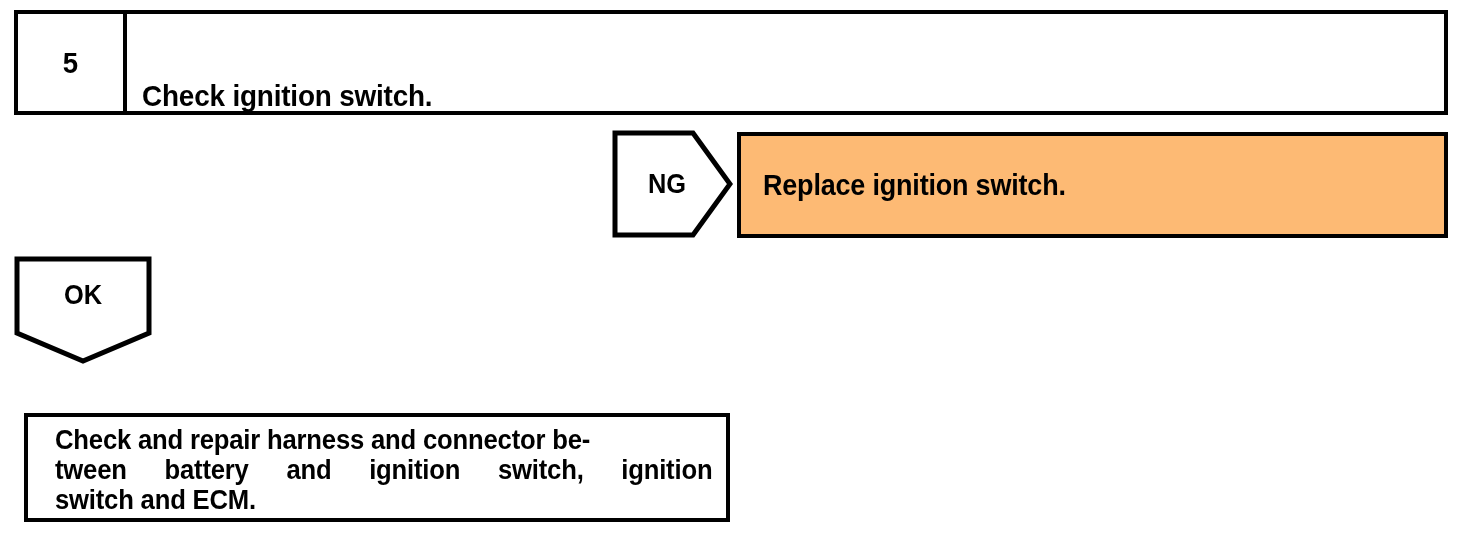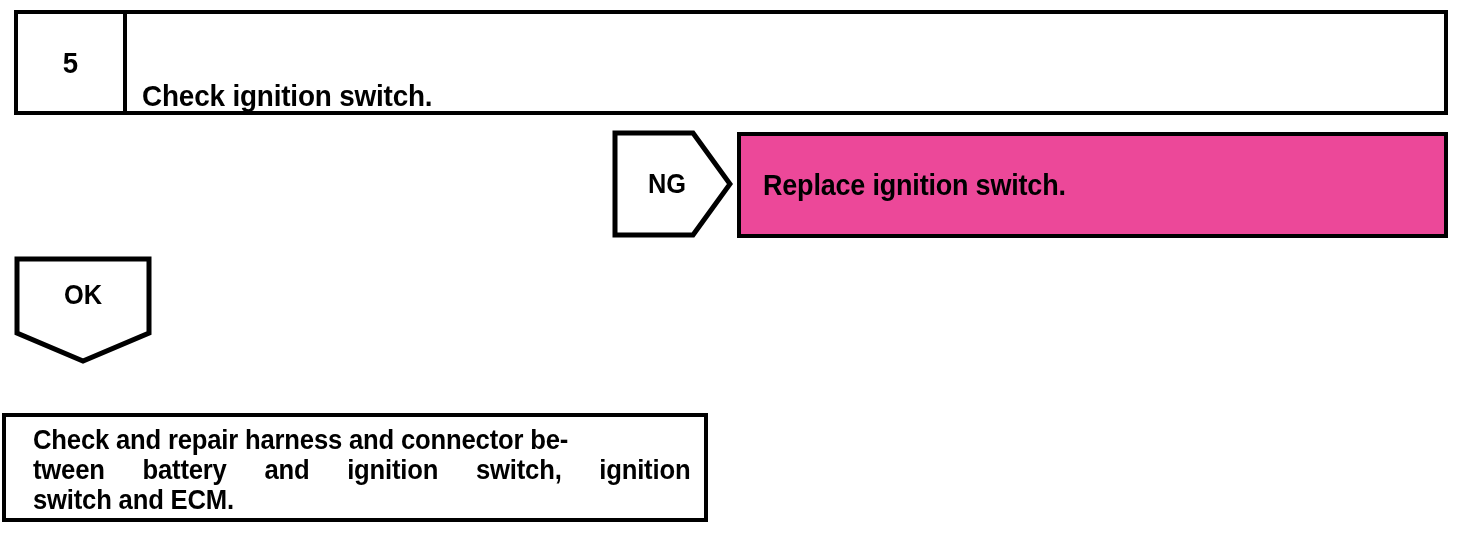--- a/index.html
+++ b/index.html
@@ -94,21 +94,21 @@
 
   
   .replace-box {
     position: absolute;
     left: 737px;
     top: 132px;
     width: 711px;
     height: 106px;
     box-sizing: border-box;
     border: 4px solid #000;
-    background: #ec4899;
+    background: #fdba74;
     display: flex;
     align-items: center;
     padding-left: 22px;
   }
   .replace-text {
     font-size: 29px;
     font-weight: bold;
     line-height: 1;
     letter-spacing: -0.2px;
     transform: scaleX(0.93);
@@ -140,21 +140,21 @@
     justify-content: center;
     font-size: 27px;
     font-weight: bold;
     line-height: 1;
     transform: scaleX(0.94);
   }
 
   
   .result-box {
     position: absolute;
-    left: 2px;
+    left: 24px;
     top: 413px;
     width: 706px;
     height: 109px;
     box-sizing: border-box;
     border: 4px solid #000;
     background: #fff;
     padding: 8px 14px 0 27px;
   }
   .result-text {
     font-size: 27px;

